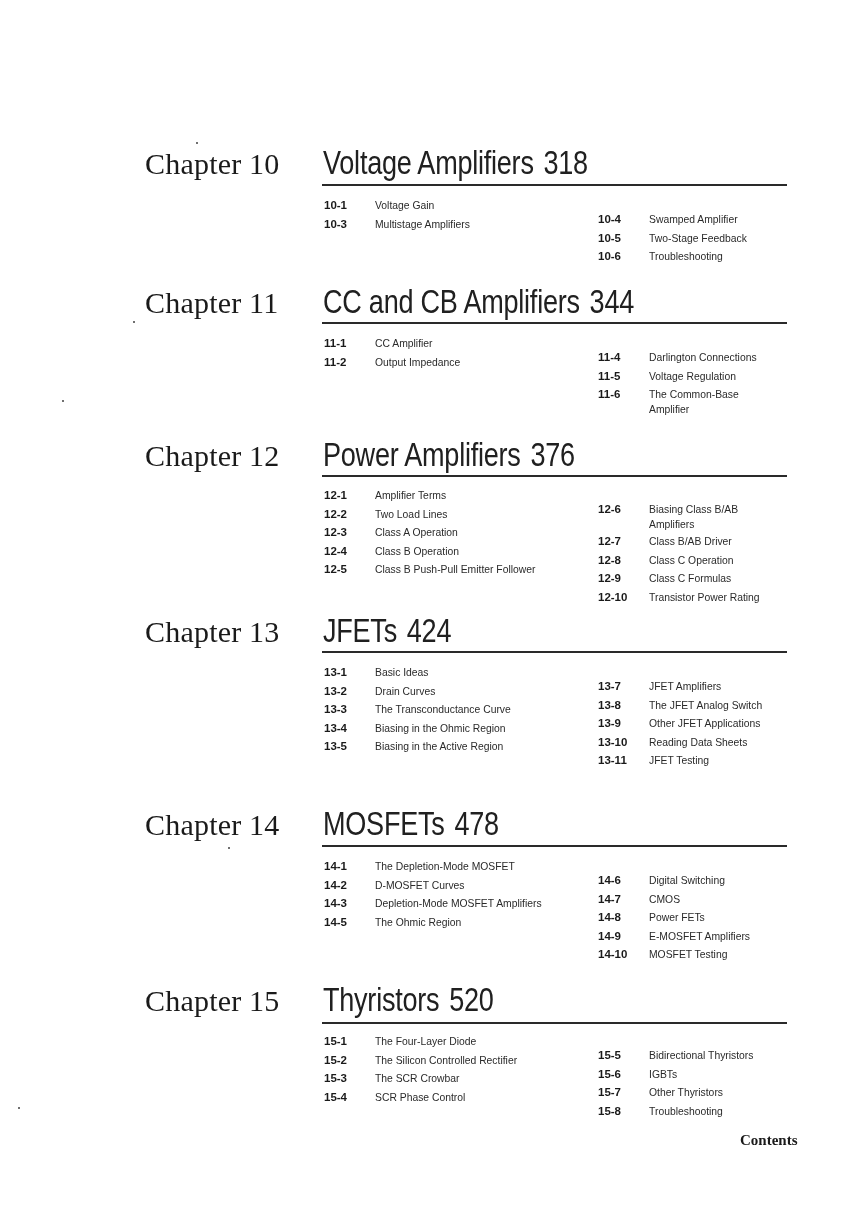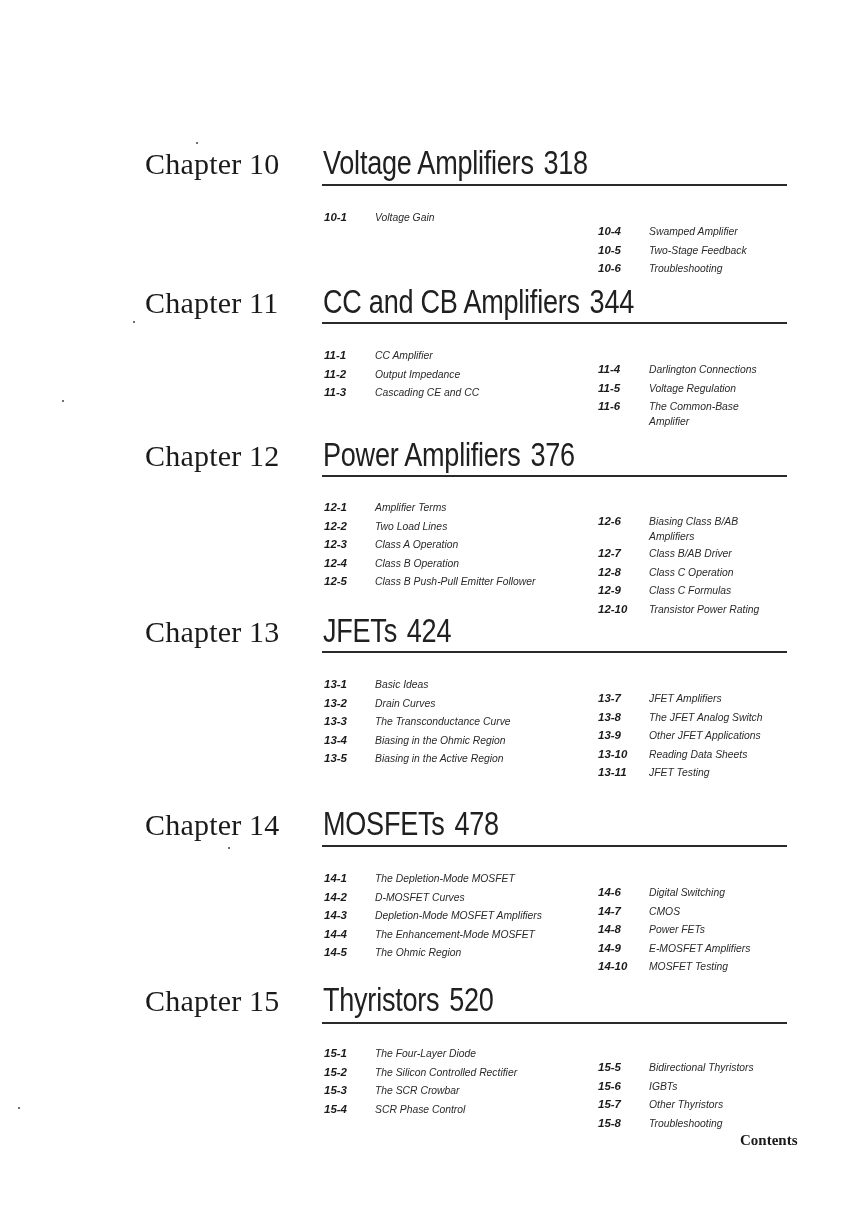--- a/index.html
+++ b/index.html
@@ -20,21 +20,21 @@
     font-family: "Liberation Sans", "DejaVu Sans", sans-serif;
     font-size: 33px; line-height: 40px; font-weight: normal; color: #202020;
     white-space: nowrap; transform-origin: left top; transform: scaleX(0.82);
     letter-spacing: -0.3px;
   }
   .ch-title .pg { margin-left: 12px; }
   .rule {
     position: absolute; left: 322px; width: 465px; height: 2px; background: #2a2a2a;
   }
   .items { position: absolute; left: 0; width: 860px; }
-  .col { position: absolute; top: 12px; font-style: italic; }
+  .col { position: absolute; top: 0; }
   .col.left { left: 324px; width: 270px; }
   .col.right { left: 598px; width: 200px; margin-top: 14px; }
   .item { position: relative; height: 18.5px; font-size: 11.5px; line-height: 18.5px; white-space: nowrap; }
   .item .num {
     position: absolute; left: 0; top: 0; font-weight: bold; font-size: 11.5px; color: #1a1a1a;
   }
   .item .title {
     position: absolute; left: 51px; top: 0; color: #2a2a2a;
     transform-origin: left center; transform: scaleX(0.9); display: inline-block;
   }
@@ -54,20 +54,24 @@
   <div class="ch-title">
     <span>Voltage Amplifiers</span><span class="pg">318</span>
   </div>
   <div class="rule" style="top:38px;"></div>
   <div class="items" style="top:50px;">
     <div class="col left">
       <div class="item">
           <span class="num">10-1</span>
           <span class="title">Voltage Gain</span>
         </div>
+      <div class="item">
+          <span class="num">10-3</span>
+          <span class="title">Multistage Amplifiers</span>
+        </div>
     </div>
     <div class="col right">
       <div class="item">
           <span class="num">10-4</span>
           <span class="title">Swamped Amplifier</span>
         </div>
       <div class="item">
           <span class="num">10-5</span>
           <span class="title">Two-Stage Feedback</span>
         </div>
@@ -87,24 +91,20 @@
   <div class="rule" style="top:37px;"></div>
   <div class="items" style="top:49px;">
     <div class="col left">
       <div class="item">
           <span class="num">11-1</span>
           <span class="title">CC Amplifier</span>
         </div>
       <div class="item">
           <span class="num">11-2</span>
           <span class="title">Output Impedance</span>
-        </div>
-      <div class="item">
-          <span class="num">11-3</span>
-          <span class="title">Cascading CE and CC</span>
         </div>
     </div>
     <div class="col right">
       <div class="item">
           <span class="num">11-4</span>
           <span class="title">Darlington Connections</span>
         </div>
       <div class="item">
           <span class="num">11-5</span>
           <span class="title">Voltage Regulation</span>
@@ -237,24 +237,20 @@
           <span class="num">14-1</span>
           <span class="title">The Depletion-Mode MOSFET</span>
         </div>
       <div class="item">
           <span class="num">14-2</span>
           <span class="title">D-MOSFET Curves</span>
         </div>
       <div class="item">
           <span class="num">14-3</span>
           <span class="title">Depletion-Mode MOSFET Amplifiers</span>
-        </div>
-      <div class="item">
-          <span class="num">14-4</span>
-          <span class="title">The Enhancement-Mode MOSFET</span>
         </div>
       <div class="item">
           <span class="num">14-5</span>
           <span class="title">The Ohmic Region</span>
         </div>
     </div>
     <div class="col right">
       <div class="item">
           <span class="num">14-6</span>
           <span class="title">Digital Switching</span>

